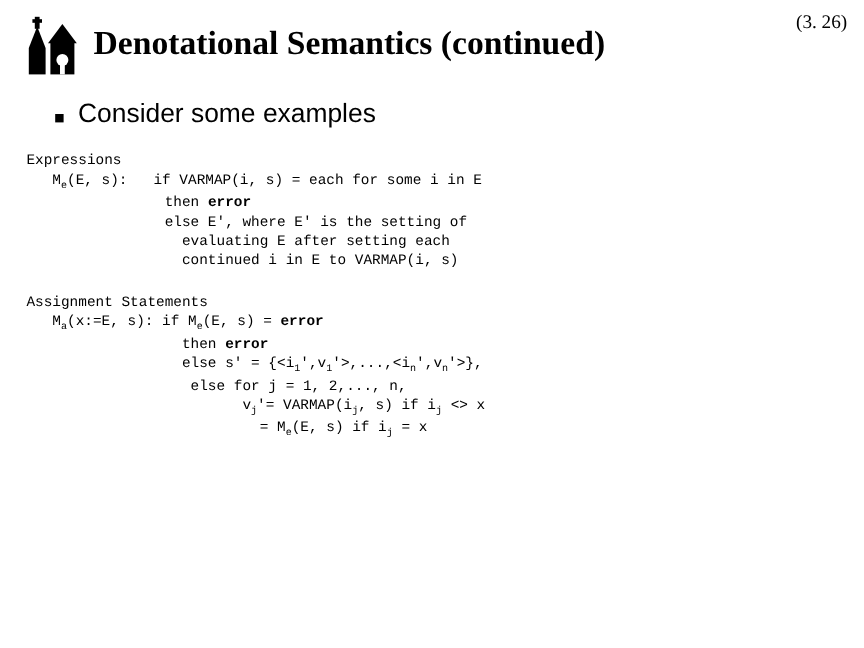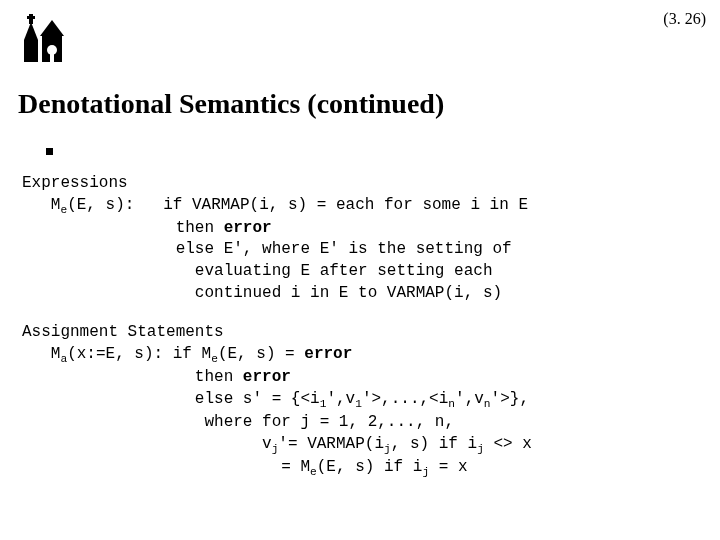--- a/index.html
+++ b/index.html
@@ -7,24 +7,23 @@
     width: 720px;
     height: 540px;
     background: #fff;
     font-family: "Times New Roman", Times, serif;
     color: #000;
     position: relative;
     padding: 10px 18px;
   }
   .header {
     display: flex;
-    align-items: flex-start;
-    gap: 24px;
+    align-items: center;
+    gap: 12px;
     margin-bottom: 18px;
-    flex-direction: column;
   }
   .logo {
     width: 48px;
     height: 54px;
     flex-shrink: 0;
   }
   .title {
     font-weight: bold;
     font-size: 28px;
   }
@@ -48,21 +47,21 @@
     margin-right: 12px;
     margin-top: 10px;
     flex-shrink: 0;
   }
   .bullet-text {
     font-size: 22px;
     font-family: Arial, Helvetica, sans-serif;
   }
   .code-block {
     font-family: "Courier New", Courier, monospace;
-    font-size: 16px;
+    font-size: 12px;
     line-height: 1.35;
     white-space: pre;
     margin-left: 4px;
   }
   .code-block .kw { font-weight: bold; text-align: right; }
   sub { font-size: 0.7em; vertical-align: sub; }
   .section2 { margin-top: 18px; }
 </style>
 </head>
 <body>
@@ -78,28 +77,29 @@
     <rect x="24" y="24" width="20" height="28" fill="#000"></rect>
     <polygon points="34,10 22,26 46,26" fill="#000"></polygon>
     <circle cx="34" cy="40" r="5" fill="#fff"></circle>
     <rect x="32" y="40" width="4" height="12" fill="#fff"></rect>
   </svg>
   <div class="title">Denotational Semantics (continued)</div>
 </div>
 
 <div class="bullet-row">
   <div class="bullet-dot"></div>
+  <div class="bullet-text">Consider some examples</div>
 </div>
 
 <div class="code-block"><span>Expressions</span>
    M<sub>e</sub><span>(E, s):</span>   <span>if VARMAP(i, s) = each for some i in E</span>
                 <span>then </span><span class="kw">error</span>
                 <span>else E', where E' is the setting of</span>
                 <span>  evaluating E after setting each</span>
                 <span>  continued i in E to VARMAP(i, s)</span></div>
 
 <div class="code-block section2"><span>Assignment Statements</span>
    M<sub>a</sub><span>(x:=E, s): if M</span><sub>e</sub><span>(E, s) = </span><span class="kw">error</span>
                   <span>then </span><span class="kw">error</span>
                   <span>else s' = {&lt;i</span><sub>1</sub><span>',v</span><sub>1</sub><span>'&gt;,...,&lt;i</span><sub>n</sub><span>',v</span><sub>n</sub><span>'&gt;},</span>
-                  <span> where for j = 1, 2,..., n,</span>
+                  <span> else for j = 1, 2,..., n,</span>
                   <span>       v</span><sub>j</sub><span>'= VARMAP(i</span><sub>j</sub><span>, s) if i</span><sub>j</sub><span> &lt;&gt; x</span>
                   <span>         = M</span><sub>e</sub><span>(E, s) if i</span><sub>j</sub><span> = x</span></div>
 
 </body></html>

